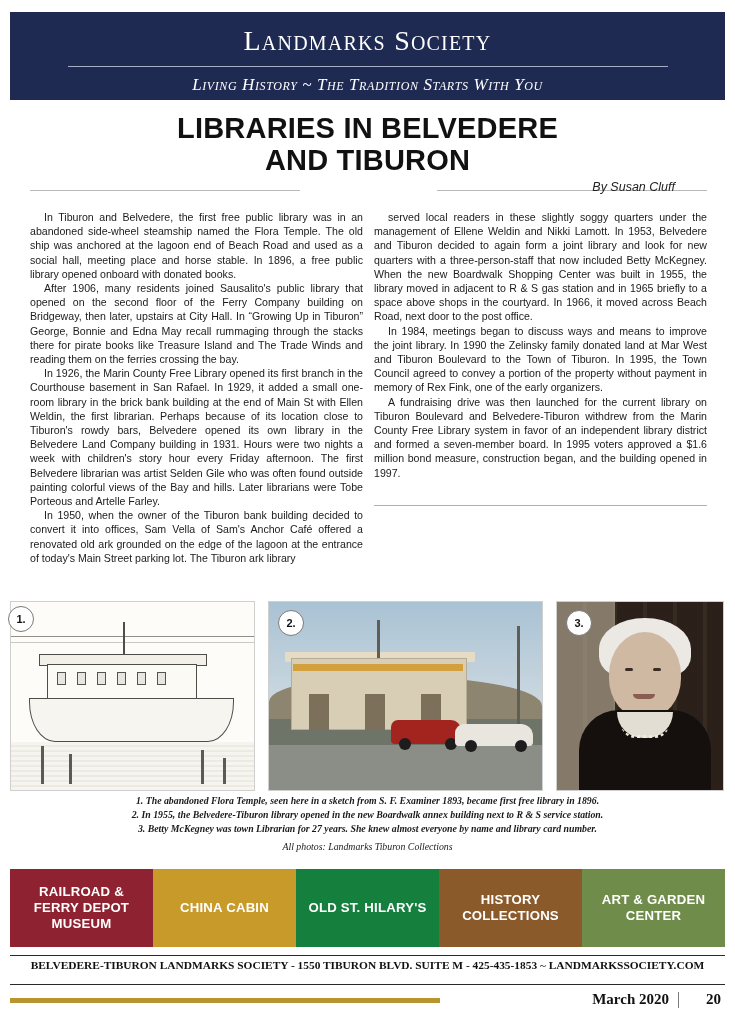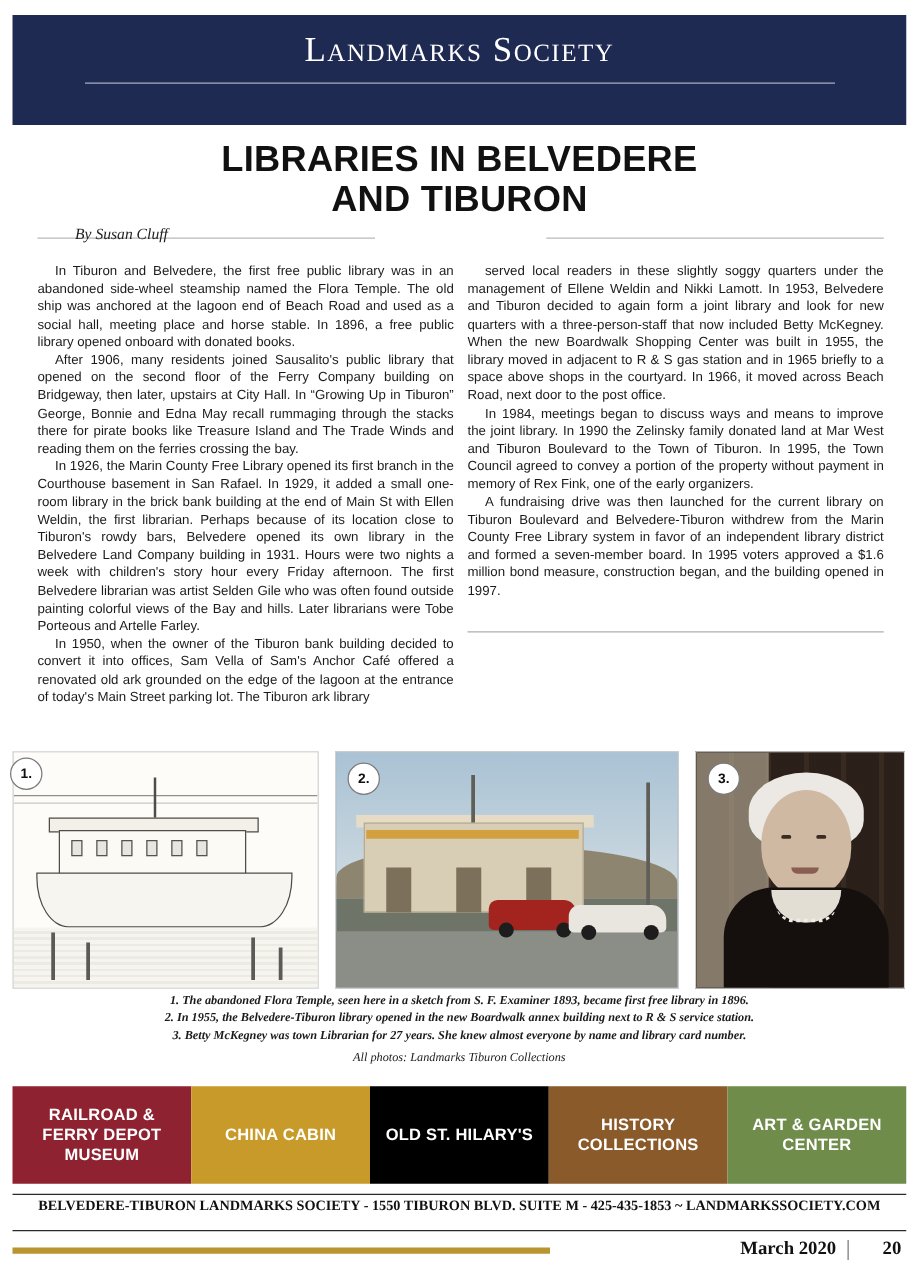--- a/index.html
+++ b/index.html
@@ -59,22 +59,22 @@
     font-weight: bold;
     font-size: 29px;
     line-height: 1.12;
     color: #111111;
     letter-spacing: .2px;
   }
   .byline {
     position: absolute;
     left: 60px; top: 180px;
     width: 615px;
-    text-align: left;
-    font-family: Liberation Serif, serif;
+    text-align: right;
+    font-family: Liberation Sans, sans-serif;
     font-style: italic;
     font-size: 12.5px;
     color: #222222;
   }
   .byline-rule-left, .byline-rule-right {
     position: absolute;
     top: 190px;
     height: 1px;
     background: #b9b9b9;
   }
@@ -276,20 +276,21 @@
   }
 </style>
 </head>
 <body>
 
 <div class="page">
 
   <div class="masthead">
     <div class="masthead-title">Landmarks Society</div>
     <div class="masthead-rule"></div>
+    <div class="masthead-sub">Living History ~ The Tradition Starts With You</div>
   </div>
 
   <div class="headline">
     <div>LIBRARIES IN BELVEDERE</div>
     <div>AND TIBURON</div>
   </div>
   <div class="byline-rule-left"></div>
   <div class="byline-rule-right"></div>
   <div class="byline">By Susan Cluff</div>
 
@@ -370,21 +371,21 @@
   <div class="captions">
     <div>1. The abandoned Flora Temple, seen here in a sketch from S. F. Examiner 1893, became first free library in 1896.</div>
     <div>2. In 1955, the Belvedere-Tiburon library opened in the new Boardwalk annex building next to R &amp; S service station.</div>
     <div>3. Betty McKegney was town Librarian for 27 years. She knew almost everyone by name and library card number.</div>
     <div class="credit">All photos: Landmarks Tiburon Collections</div>
   </div>
 
   <div class="blocks">
     <div class="block" style="background:#8f2230">RAILROAD &amp; FERRY DEPOT MUSEUM</div>
     <div class="block" style="background:#c89a2a">CHINA CABIN</div>
-    <div class="block" style="background:#000000">OLD ST. HILARY'S</div>
+    <div class="block" style="background:#15803d">OLD ST. HILARY'S</div>
     <div class="block" style="background:#8a5a2b">HISTORY COLLECTIONS</div>
     <div class="block" style="background:#6f8c4a">ART &amp; GARDEN CENTER</div>
   </div>
 
   <div class="footer-rule-top"></div>
   <div class="footer-text">BELVEDERE-TIBURON LANDMARKS SOCIETY - 1550 TIBURON BLVD. SUITE M - 425-435-1853 ~ LANDMARKSSOCIETY.COM</div>
   <div class="footer-rule-bottom"></div>
   <div class="gold-bar"></div>
   <div class="page-date">March 2020</div>
   <div class="page-sep"></div>

